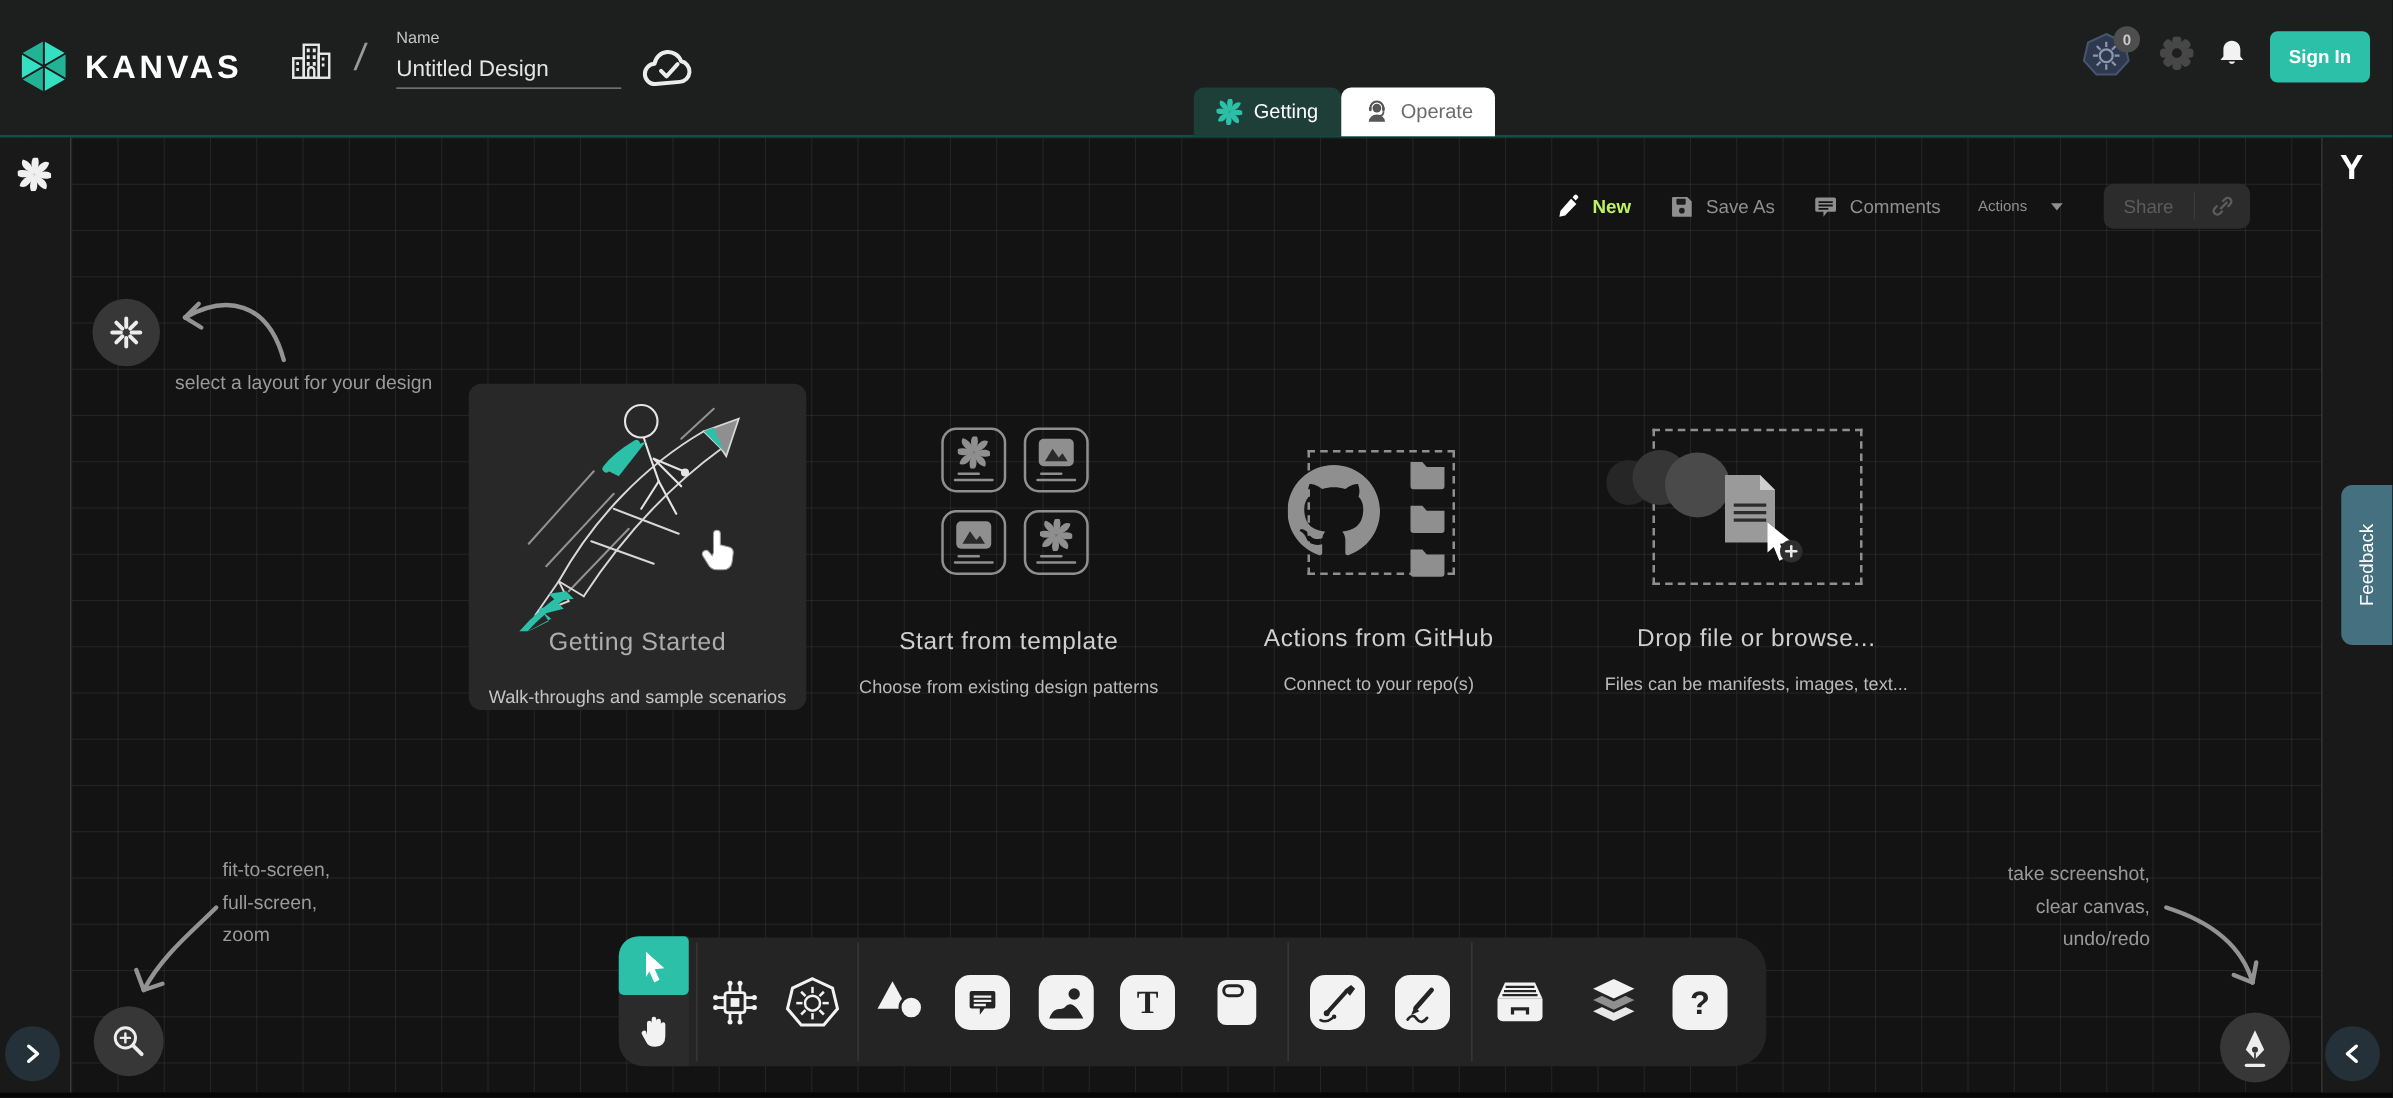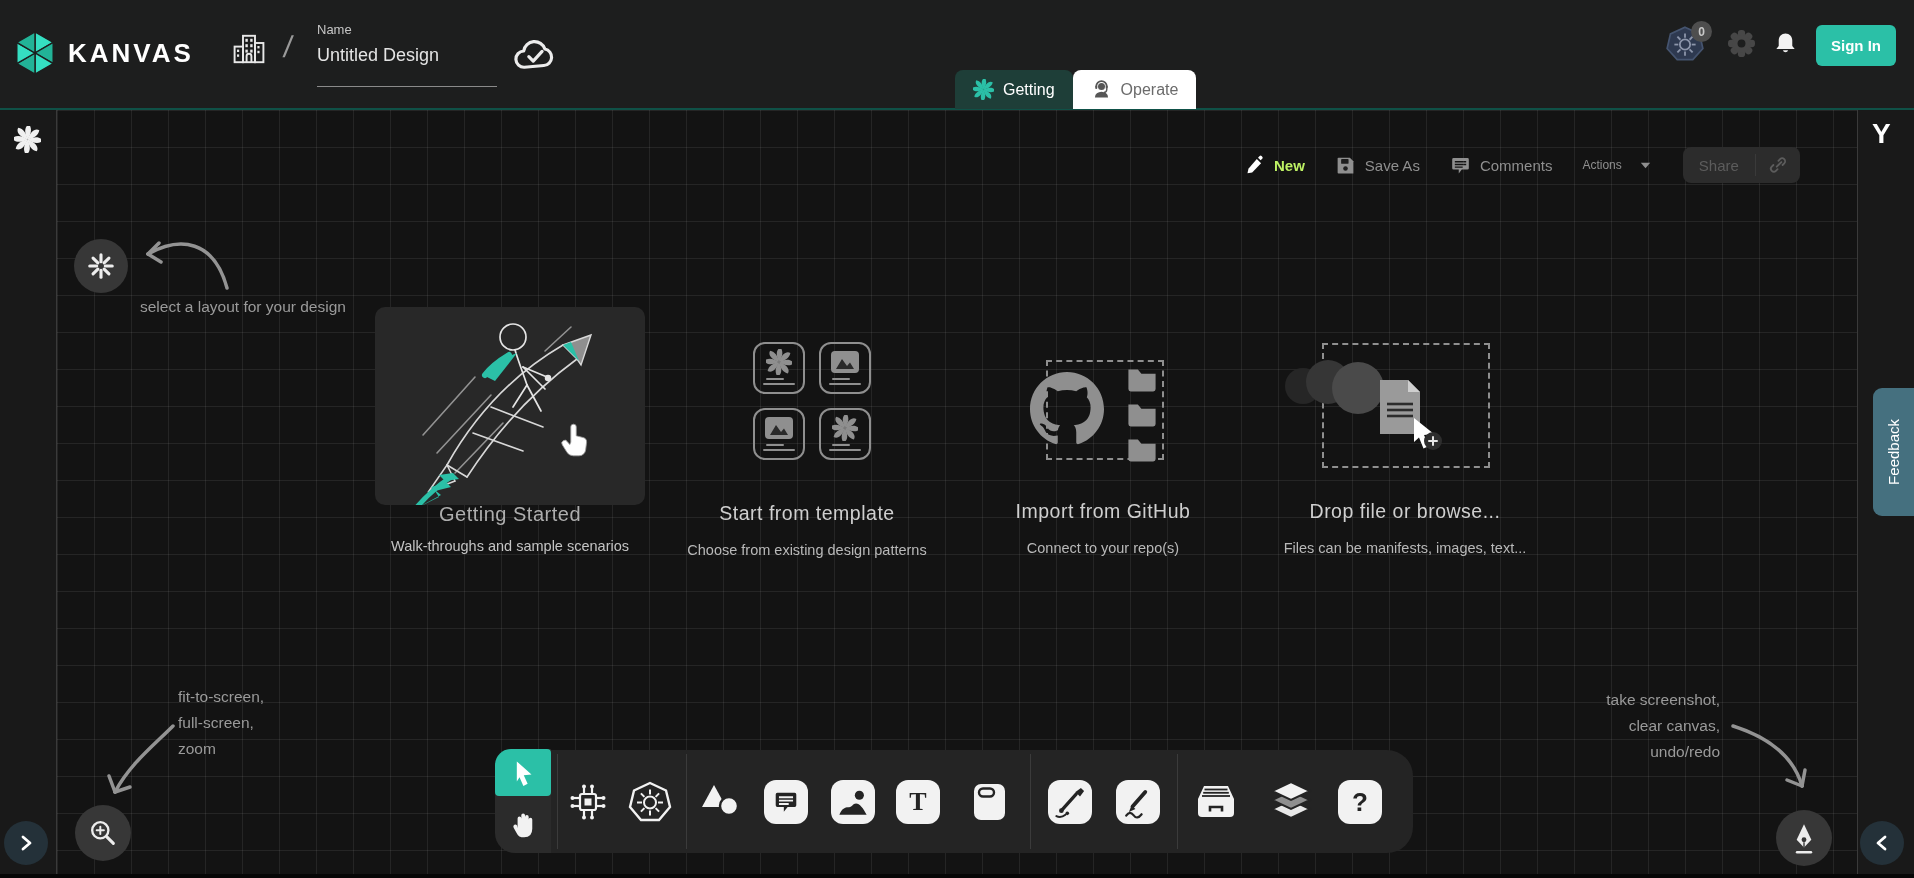--- a/index.html
+++ b/index.html
@@ -9,21 +9,21 @@
 
   
   .header { position:absolute; left:0; top:0; width:1914px; height:108px; background:#1d1e1e; z-index:5; }
   .logo-wrap { position:absolute; left:12px; top:30px; display:flex; align-items:center; gap:10px; }
   .logo-text { color:#ffffff; font-size:26px; font-weight:bold; letter-spacing:3px; }
   .org-icon { position:absolute; left:231px; top:28px; color:#e8e8e8; }
   .slash { position:absolute; left:284px; top:30px; color:#9a9a9a; font-size:30px; font-weight:300; transform:skewX(-8deg); }
   .name-group { position:absolute; left:317px; top:22px; }
   .name-label { color:#c6c6c6; font-size:13px; }
   .name-input { margin-top:6px; display:block; width:180px; background:transparent; border:none;
-                border-bottom:1px solid #8a8a8a; color:#e4e4e4; font-size:18px; padding:2px 0 20px 0; outline:none;
+                border-bottom:1px solid #8a8a8a; color:#e4e4e4; font-size:18px; padding:2px 0 4px 0; outline:none;
                 font-family:"Liberation Sans", sans-serif;}
   .cloud-icon { position:absolute; left:512px; top:36px; color:#ececec; }
   .hdr-right { position:absolute; right:18px; top:0; height:90px; display:flex; align-items:center; gap:18px; }
   .k8s-badge-wrap { position:relative; width:44px; height:40px; cursor:pointer; }
   .k8s-badge-count { position:absolute; right:-2px; top:-4px; width:21px; height:21px; border-radius:50%;
                      background:#4e4e4e; color:#c9c9c9; font-size:12px; font-weight:bold;
                      display:flex; align-items:center; justify-content:center; }
   .signin-btn { width:80px; height:41px; background:#2bc0a7; border:none; border-radius:6px;
                 color:#ffffff; font-size:15px; font-weight:bold; cursor:pointer; font-family:"Liberation Sans",sans-serif; }
 
@@ -78,21 +78,21 @@
   .hint { position:absolute; color:#9a9a9a; font-size:15.5px; z-index:2; }
   .hint-lines { line-height:26px; }
   .hint-right { text-align:right; }
   .hint-arrow { position:absolute; z-index:2; }
   .hint-arrow path, .hint-arrow line { stroke:#939393; stroke-width:3.5; fill:none; stroke-linecap:round; }
 
   
   .card { position:absolute; cursor:pointer; z-index:2; }
   .card-title { position:absolute; width:100%; text-align:center; color:#adadad; font-size:20px; letter-spacing:0.5px; }
   .card-sub { position:absolute; width:130%; left:-15%; text-align:center; color:#c4c4c4; font-size:14.5px; }
-  .card-start { left:375px; top:307px; width:270px; height:198px; background:#282828; border-radius:10px; }
+  .card-start { left:375px; top:307px; width:270px; height:261px; background:#282828; border-radius:10px; }
   .card-template { left:672px; top:330px; width:270px; height:230px; }
   .card-github { left:968px; top:330px; width:270px; height:230px; }
   .card-drop { left:1280px; top:330px; width:250px; height:230px; }
   .card-template .card-title, .card-github .card-title, .card-drop .card-title { color:#cfcfcf; font-size:19.5px; }
   .card-template .card-sub, .card-github .card-sub, .card-drop .card-sub { color:#b9b9b9; }
 
   .tile-grid { position:absolute; left:81px; top:12px; display:grid; grid-template-columns:52px 52px; gap:14px; }
   .tile { width:52px; height:52px; border:2px solid #8f8f8f; border-radius:12px; position:relative;
           display:flex; align-items:center; justify-content:center; padding-bottom:12px; color:#8f8f8f; }
   .tile-lines { position:absolute; bottom:7px; left:8px; right:8px; }
@@ -531,21 +531,21 @@
           <path d="M132,70 L118,92"></path>
         <circle cx="153" cy="63" r="2.4" fill="#e4e4e4"></circle>
       </g>
       <path d="M112,42 L122,38 L100,66 L88,60 Z" fill="#2bc0a7"></path>
       <path d="M90,60 C96,52 104,46 114,40" stroke="#2bc0a7" stroke-width="6" fill="none" stroke-linecap="round"></path>
     </svg>
     <svg width="36" height="40" style="position:absolute;left:182px;top:112px;">
         <use href="#i-handcursor"></use>
       </svg>
     <div class="card-title" style="top:196px;">Getting Started</div>
-    <div class="card-sub" style="top:231px;">Walk-throughs and sample scenarios</div>
+    <div class="card-sub" style="top:243px;">Walk-throughs and sample scenarios</div>
   </div>
 
   <div class="card card-template">
     <div class="tile-grid">
       <div class="tile">
         <svg width="26" height="26">
             <use href="#i-spiral"></use>
           </svg>
         <span class="tile-lines">
             <i></i>
@@ -597,21 +597,21 @@
       <svg width="32" height="26">
           <use href="#i-folder"></use>
         </svg>
       <svg width="32" height="26">
           <use href="#i-folder"></use>
         </svg>
       <svg width="32" height="26">
           <use href="#i-folder"></use>
         </svg>
     </div>
-    <div class="card-title" style="top:170px;">Import from GitHub</div>
+    <div class="card-title" style="top:170px;">Actions from GitHub</div>
     <div class="card-sub" style="top:210px;">Connect to your repo(s)</div>
   </div>
 
   <div class="card card-drop">
     <div class="drop-dash"></div>
     <div class="drop-c1"></div>
     <div class="drop-c2"></div>
     <div class="drop-c3"></div>
     <div class="drop-doc">
       <svg width="78" height="76" viewBox="0 0 78 76">

